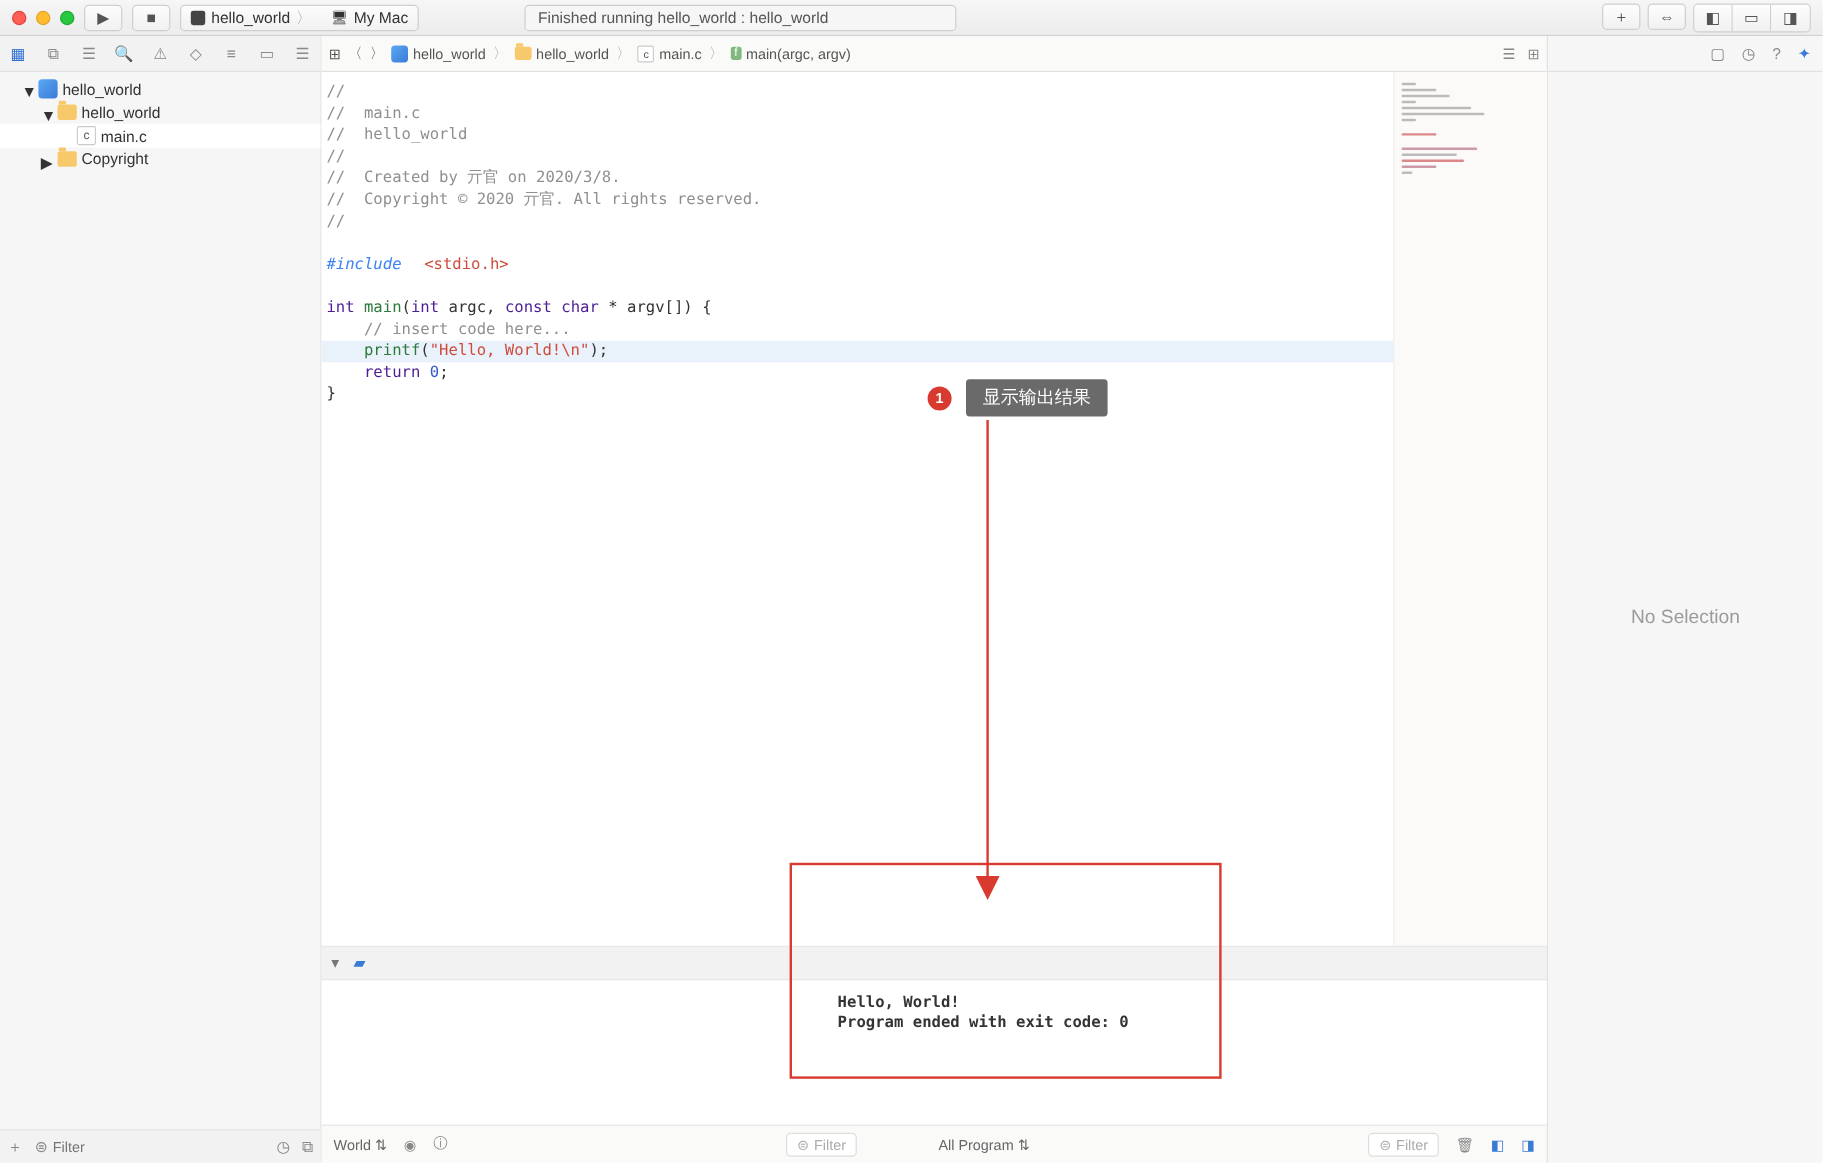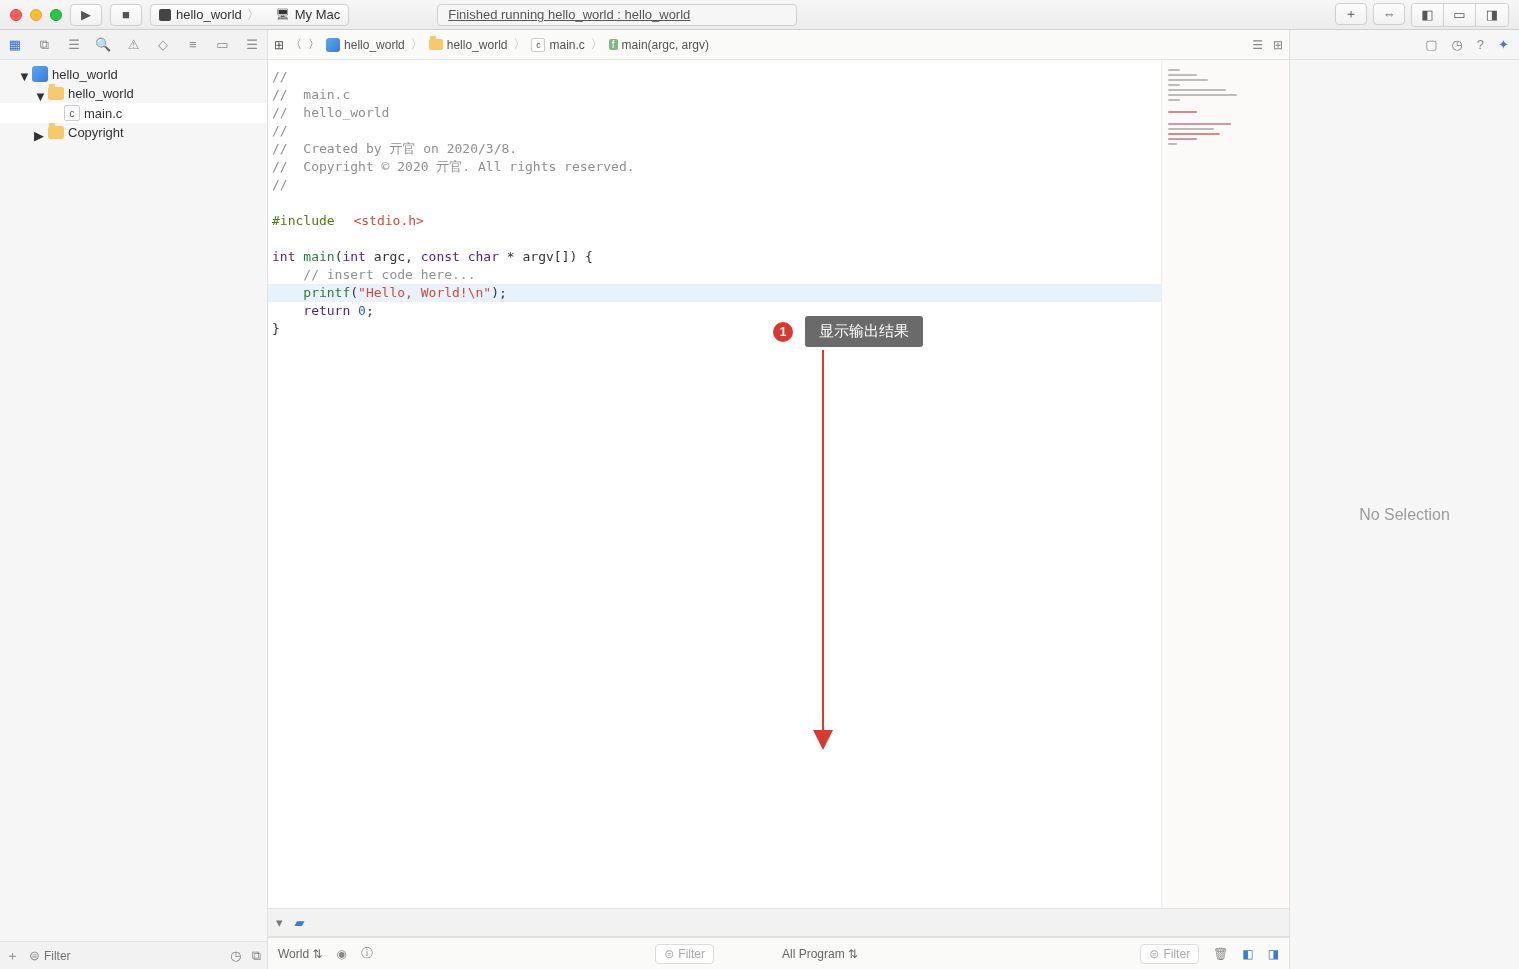--- a/index.html
+++ b/index.html
@@ -5,21 +5,21 @@
   * { box-sizing: border-box; margin: 0; padding: 0; }
   html, body { width: 1519px; height: 969px; font-family: -apple-system, "Helvetica Neue", Arial, sans-serif; font-size: 13px; color: #333; background:#fff; overflow:hidden; }
   .titlebar { height: 30px; background: linear-gradient(#f7f6f6,#ececec); border-bottom:1px solid #d1d0d0; display:flex; align-items:center; padding:0 10px; gap:8px; }
   .traffic { display:flex; gap:8px; }
   .tl { width:12px; height:12px; border-radius:50%; }
   .tl.red{background:#ff5f57;border:1px solid #e14239;} .tl.yellow{background:#febc2e;border:1px solid #e0a428;} .tl.green{background:#28c840;border:1px solid #1ca82f;}
   .tb-btn { width:32px; height:22px; border:1px solid #cfcfcf; border-radius:4px; background:linear-gradient(#fdfdfd,#f1f1f1); display:flex; align-items:center; justify-content:center; color:#555;}
   .scheme { display:flex; align-items:center; border:1px solid #cfcfcf; border-radius:4px; height:22px; background:linear-gradient(#fdfdfd,#f1f1f1); overflow:hidden;}
   .scheme-part{display:flex;align-items:center;padding:0 8px;gap:5px;height:100%;}
   .scheme-icon{width:12px;height:12px;background:#444;border-radius:2px;}
-  .status-pill{ flex:0 0 auto; height:22px; border:1px solid #cfcfcf; border-radius:4px; background:#f6f6f6; display:flex;align-items:center; padding:0 10px; min-width:360px; color:#555; margin-left:80px;text-decoration:underline;}
+  .status-pill{ flex:0 0 auto; height:22px; border:1px solid #cfcfcf; border-radius:4px; background:#f6f6f6; display:flex;align-items:center; padding:0 10px; min-width:360px; color:#555; margin-left:80px;}
   .tb-right{margin-left:auto;display:flex;gap:6px;}
   .tb-group{display:flex;border:1px solid #cfcfcf;border-radius:4px;overflow:hidden;}
   .tb-group .tb-btn{border:none;border-right:1px solid #cfcfcf;border-radius:0;}
   .tb-group .tb-btn:last-child{border-right:none;}
 
   .main { display:flex; height:calc(100% - 30px); }
   .navigator { width:268px; border-right:1px solid #e1e1e1; display:flex; flex-direction:column; background:#f7f6f6;}
   .nav-tabs { height:30px; border-bottom:1px solid #e1e1e1; display:flex; align-items:center; justify-content:space-around; color:#8a8a8a; background:#f3f2f2;}
   .nav-tabs .t{width:16px;height:16px;display:flex;align-items:center;justify-content:center;}
   .nav-tabs .t.active{color:#2d6fcf;}
@@ -38,21 +38,21 @@
   .editor-area{flex:1;display:flex;flex-direction:column;min-width:0;}
   .jumpbar{height:30px;border-bottom:1px solid #e1e1e1;display:flex;align-items:center;padding:0 6px;gap:6px;color:#555;background:#fafaf9;font-size:12px;}
   .jump-seg{display:flex;align-items:center;gap:4px;}
   .jump-sep{color:#aaa;}
   .jump-right{margin-left:auto;display:flex;gap:10px;color:#888;}
   .editor-body{flex:1;display:flex;min-height:0;border-bottom:1px solid #e1e1e1; position:relative;}
   .code-wrap{flex:1;display:flex;min-width:0; background:#fff;}
   .gutter{width:48px;text-align:right;padding:8px 8px 0 0;color:#bdbdbd;font-family:Menlo,Consolas,monospace;font-size:13px;line-height:18px;user-select:none;}
   .code{flex:1;padding:8px 0 0 4px;font-family:Menlo,Consolas,monospace;font-size:13px;line-height:18px;white-space:pre;position:relative;}
   .hl-line{position:absolute;left:0;right:0;height:18px;background:#e9f1fb;}
-  .code .cm{color:#8f8f8f;} .code .kw{color:#4c1d95;} .code .pp{color:#4d7c0f;} .code .sys{color:#d04b3b;margin-left:11px;} .code .fn{color:#2a7a3a;} .code .str{color:#d04b3b;} .code .num{color:#3457c9;}
+  .code .cm{color:#8f8f8f;} .code .kw{color:#4c1d95;} .code .pp{color:#3b82f6;font-style:italic;} .code .sys{color:#d04b3b;margin-left:11px;} .code .fn{color:#2a7a3a;} .code .str{color:#d04b3b;} .code .num{color:#3457c9;}
   .minimap{width:128px;border-left:1px solid #eee;background:#fbfaf9;padding:6px;}
   .mm-line{height:2px;margin:3px 0;border-radius:1px;}
   .inspector{width:230px;border-left:1px solid #e1e1e1;display:flex;flex-direction:column;background:#f7f6f6;}
   .insp-tabs{height:30px;border-bottom:1px solid #e1e1e1;display:flex;align-items:center;justify-content:flex-end;gap:14px;padding:0 10px;color:#888;}
   .insp-body{flex:1;display:flex;align-items:center;justify-content:center;color:#9b9b9b;font-size:16px;}
 
   .debug-bar{height:28px;background:#f3f2f2;border-bottom:1px solid #e1e1e1;display:flex;align-items:center;padding:0 8px;gap:12px;color:#777;}
   .console-area{flex:0 0 120px;display:flex;flex-direction:column;background:#fff;position:relative;}
   .console-out{flex:1;padding:10px 14px;font-family:Menlo,Consolas,monospace;font-size:13px;line-height:17px;white-space:pre; padding-left:430px;}
   .console-bold{font-weight:bold;}
@@ -218,20 +218,25 @@
           </defs>
         <line x1="65" y1="10" x2="65" y2="400" stroke="#d93a2f" stroke-width="2" marker-end="url(#ah)"></line>
       </svg>
     </div>
 
     <div class="debug-bar">
       <span>▾</span>
       <span style="color:#3a7bd5;">▰</span>
     </div>
 
+    <div class="console-area">
+      <div class="console-out"><span class="console-bold">Hello, World!</span>
+<span class="console-bold">Program ended with exit code: 0</span></div>
+      <div class="red-box" style="left:390px;top:-98px;width:360px;height:180px;"></div>
+    </div>
 
     <div class="debug-bottom">
       <span><span>World</span> ⇅</span>
       <span class="icon-btn">◉</span>
       <span class="icon-btn">ⓘ</span>
       <div class="spacer"></div>
       <div class="pill-filter">
           <span>⊜</span>
           <span>Filter</span>
         </div>

